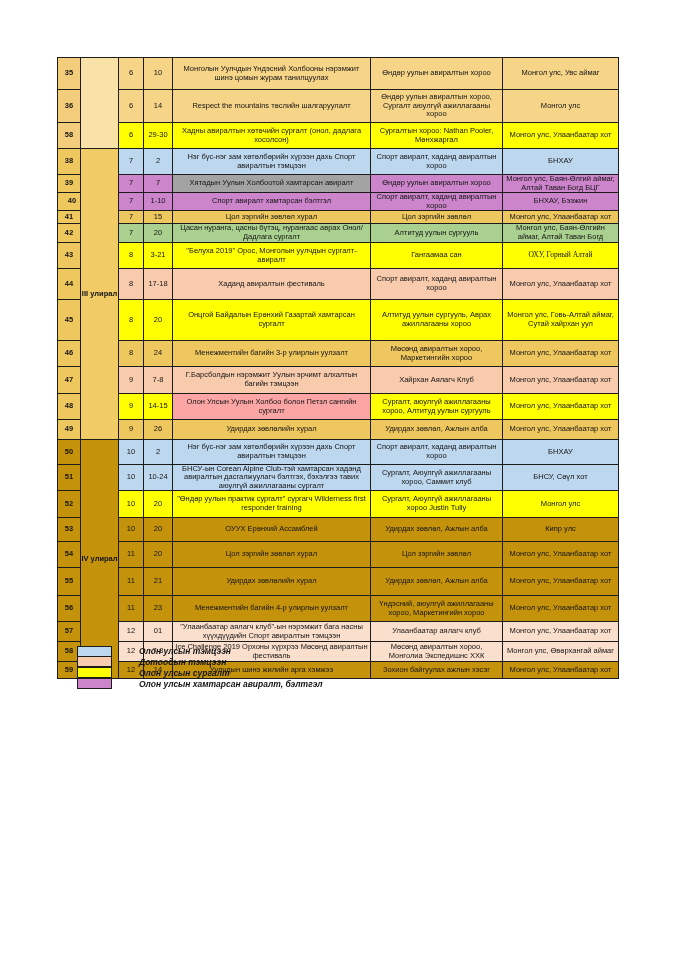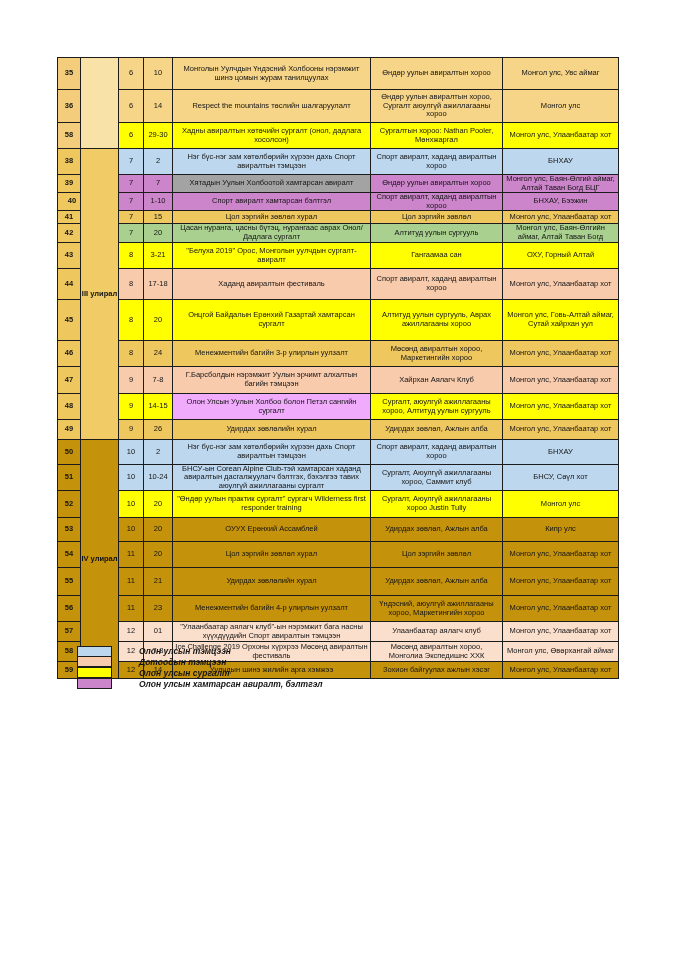--- a/index.html
+++ b/index.html
@@ -206,21 +206,21 @@
           </td>
           <td class="day" style="background: rgb(255, 255, 0);">
             <div class="cv" style="height: 24px;">3-21</div>
           </td>
           <td class="evt" style="background: rgb(255, 255, 0);">
             <div class="cv" style="height: 24px;">"Белуха 2019" Орос, Монголын уулчдын сургалт-авиралт</div>
           </td>
           <td class="org" style="background: rgb(255, 255, 0);">
             <div class="cv" style="height: 24px;">Гангаамаа сан</div>
           </td>
-          <td class="loc" style="background: rgb(255, 255, 0);">
+          <td class="loc" style="background: rgb(255, 255, 0); font-family: Liberation Serif, serif;">
             <div class="cv" style="height: 24px;">ОХУ, Горный Алтай</div>
           </td>
         </tr>
         <tr style="height: 22px;">
           <td class="num" style="background: rgb(239, 199, 95);">
             <div class="cv" style="height: 20px;">44</div>
           </td>
           <td class="mon" style="background: rgb(248, 203, 173);">
             <div class="cv" style="height: 20px;">8</div>
           </td>
@@ -300,21 +300,21 @@
         <tr style="height: 26px;">
           <td class="num" style="background: rgb(239, 199, 95);">
             <div class="cv" style="height: 24px;">48</div>
           </td>
           <td class="mon" style="background: rgb(255, 255, 0);">
             <div class="cv" style="height: 24px;">9</div>
           </td>
           <td class="day" style="background: rgb(255, 255, 0);">
             <div class="cv" style="height: 24px;">14-15</div>
           </td>
-          <td class="evt" style="background: #f0abfc; margin-left: 20px;">
+          <td class="evt" style="background: #fca5a5; margin-left: 20px;">
             <div class="cv" style="height: 24px;">Олон Улсын Уулын Холбоо болон Петзл сангийн сургалт</div>
           </td>
           <td class="org" style="background: rgb(255, 255, 0);">
             <div class="cv" style="height: 24px;">Сургалт, аюулгүй ажиллагааны хороо, Алтитуд уулын сургууль</div>
           </td>
           <td class="loc" style="background: rgb(255, 255, 0);">
             <div class="cv" style="height: 24px;">Монгол улс, Улаанбаатар хот</div>
           </td>
         </tr>
         <tr style="height: 20px;">

